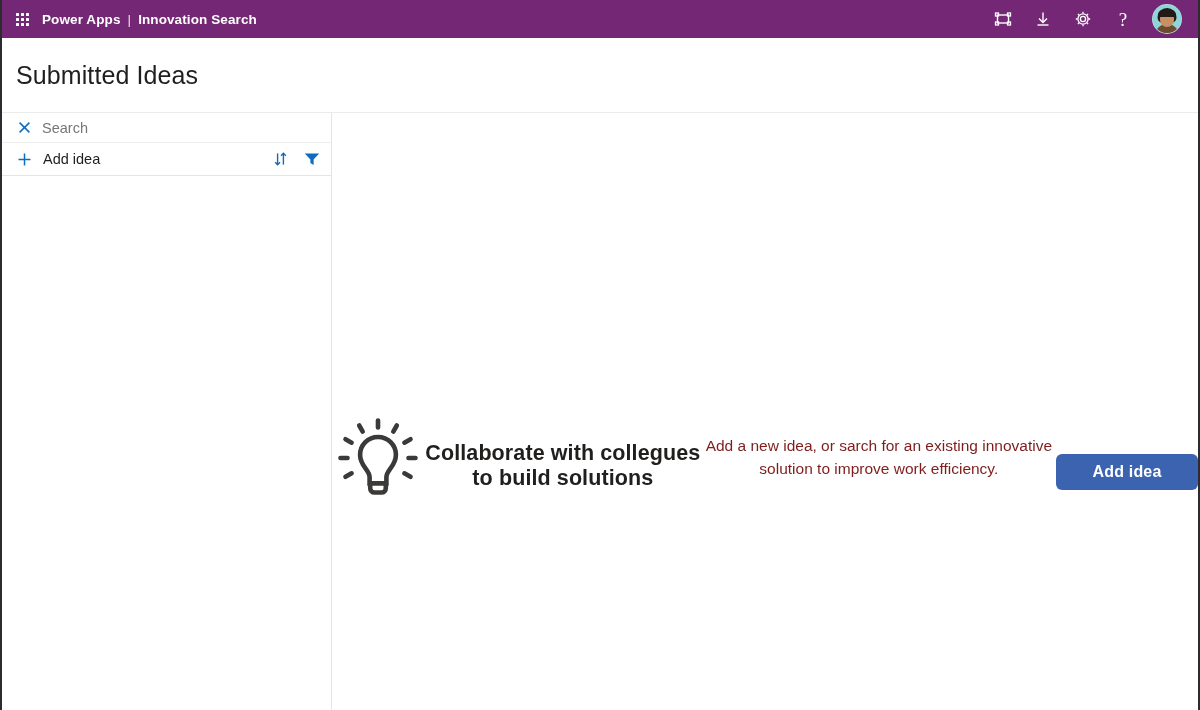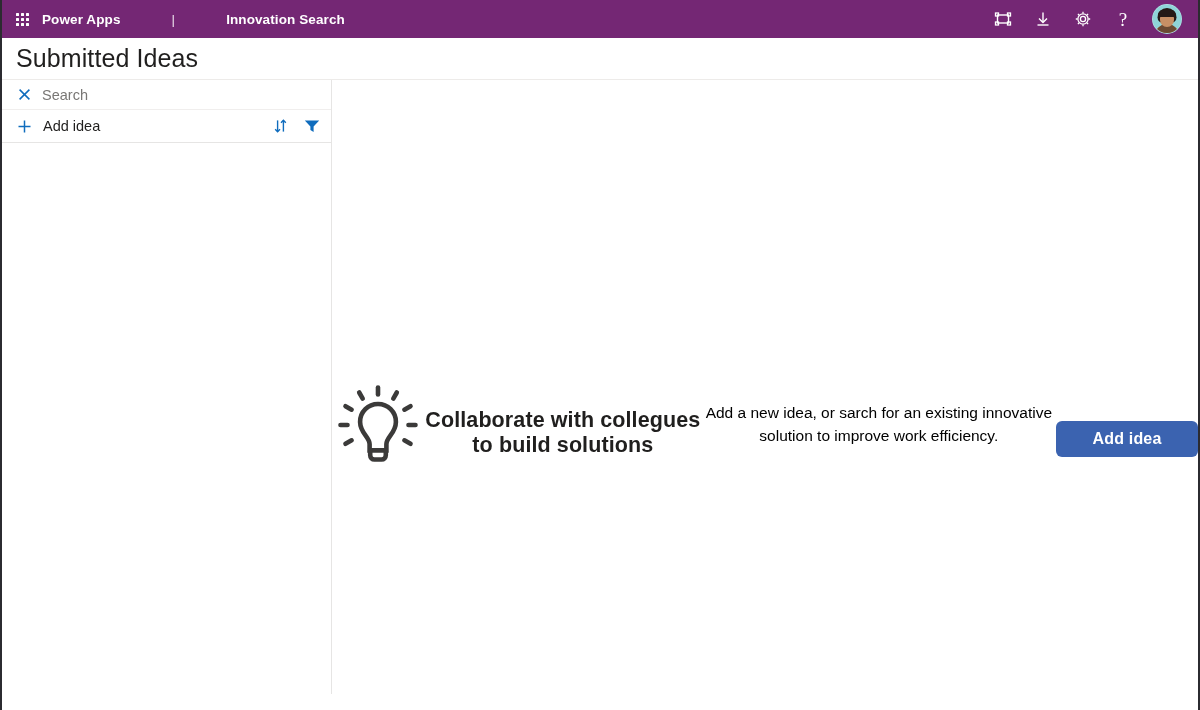--- a/index.html
+++ b/index.html
@@ -61,21 +61,20 @@
     background: #ffffff;
     border-radius: 0.5px;
   }
   .brand {
     display: flex;
     align-items: center;
     font-size: 13.5px;
     font-weight: bold;
     letter-spacing: 0.1px;
     white-space: nowrap;
-    gap: 44px;
   }
   .brand-sep {
     margin: 0 7px;
     font-weight: normal;
     opacity: 0.85;
   }
   .topbar-spacer { flex: 1 1 auto; }
   .topbar-actions {
     display: flex;
     align-items: center;
@@ -150,21 +149,21 @@
     bottom: -1px;
     transform: translateX(-50%);
     width: 22px;
     height: 10px;
     background: #6b4a32;
     border-radius: 11px 11px 0 0;
   }
 
   
   .page-title-bar {
-    height: 42px;
+    height: 75px;
     display: flex;
     align-items: center;
     padding-left: 14px;
     box-sizing: border-box;
     border-bottom: 1px solid #edebe9;
     background: #ffffff;
   }
   .page-title {
     font-size: 25px;
     color: #201f1e;
@@ -284,21 +283,21 @@
   .empty-title {
     font-size: 21.5px;
     font-weight: bold;
     color: #201f1e;
     text-align: center;
     letter-spacing: 0.1px;
     margin-bottom: 13px;
   }
   .empty-sub {
     font-size: 15.5px;
-    color: #000000;
+    color: #7f1d1d;
     text-align: center;
     line-height: 1.48;
     max-width: 400px;
     margin-bottom: 28px;
   }
   .primary-btn {
     background: #3b63b0;
     color: #ffffff;
     font-family: "Liberation Sans", sans-serif;
     font-size: 16px;

